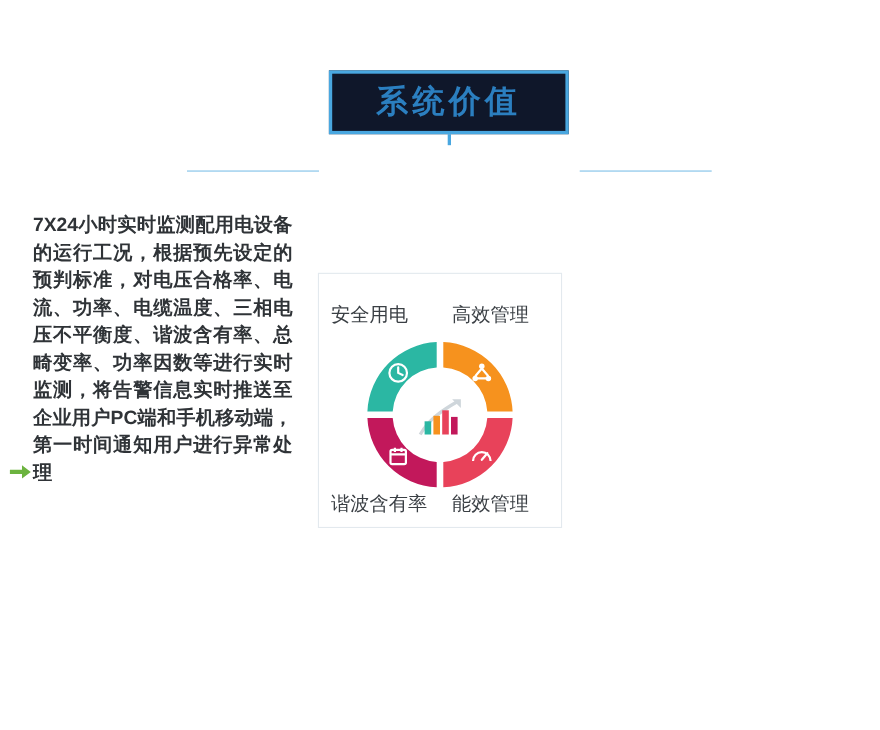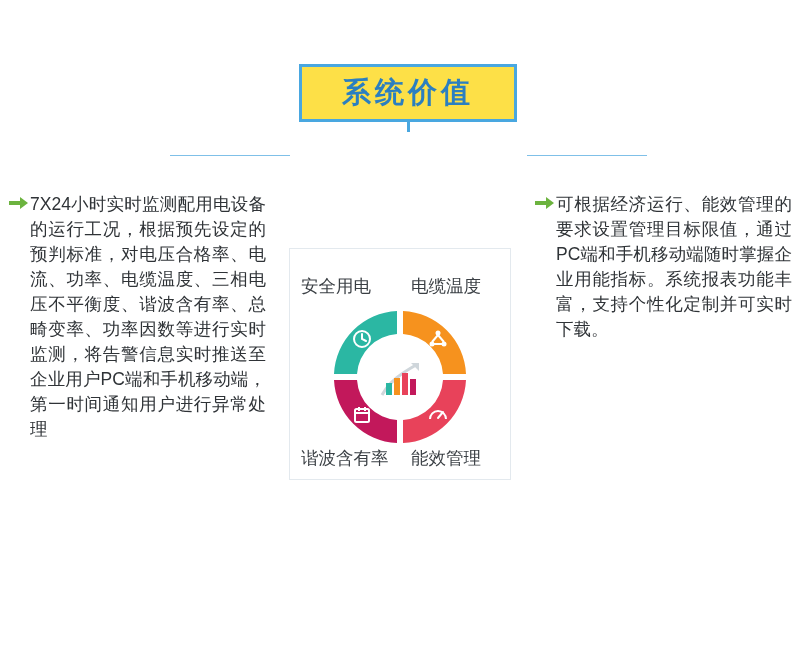--- a/index.html
+++ b/index.html
@@ -24,21 +24,21 @@
     letter-spacing:6px;
     color:#c9d4dd;
     font-weight:bold;
   }
   .title-box{
     position:absolute;
     left:299px;top:64px;
     width:218px;height:58px;
     border:3px solid #49a7e0;
     box-sizing:border-box;
-    background:#fde047;
+    background:#0f172a;
     display:flex;
     align-items:center;
     justify-content:center;
   }
   .title-box span{
     font-size:29px;
     font-weight:bold;
     color:#2b7fc0;
     letter-spacing:4px;
   }
@@ -69,22 +69,23 @@
   .col{
     position:absolute;
     top:192px;
     width:258px;
   }
   .col-left{left:8px;}
   .col-right{left:534px;}
 
   .bullet{
     display:flex;
-    align-items:flex-start;
+    align-items:flex-end;
     margin-bottom:20px;
+    font-weight:bold;
   }
   .arrow{
     flex:0 0 auto;
     width:22px;
     height:22px;
     margin-top:2px;
     position:relative;
   }
   .arrow svg{display:block;}
   .btext{
@@ -143,36 +144,28 @@
       </svg>
     </div>
     <div class="btext">7X24小时实时监测配用电设备的运行工况，根据预先设定的预判标准，对电压合格率、电流、功率、电缆温度、三相电压不平衡度、谐波含有率、总畸变率、功率因数等进行实时监测，将告警信息实时推送至企业用户PC端和手机移动端，第一时间通知用户进行异常处理</div>
   </div>
 
 
 </div>
 
 <div class="col col-right">
 
-  <div class="bullet">
-    <div class="arrow">
-      <svg width="22" height="22" viewBox="0 0 22 22">
-        <path d="M1 7 L12 7 L12 3 L20 9 L12 15 L12 11 L1 11 Z" fill="#6cb33f"></path>
-      </svg>
-    </div>
-    <div class="btext">可根据经济运行、能效管理的要求设置管理目标限值，通过PC端和手机移动端随时掌握企业用能指标。系统报表功能丰富，支持个性化定制并可实时下载。</div>
-  </div>
 
 
 </div>
 
 <div class="center"></div>
 
 <div class="c-label c-tl">安全用电</div>
-<div class="c-label c-tr">电缆温度</div>
+<div class="c-label c-tr">高效管理</div>
 <div class="c-label c-bl">谐波含有率</div>
 <div class="c-label c-br">能效管理</div>
 
 <div class="donut">
   <svg width="142" height="142" viewBox="0 0 142 142">
 
     <g transform="translate(71,71)">
 
       <path d="M -3 -66 A 66 66 0 0 0 -66 -3 L -43 -3 A 43 43 0 0 1 -3 -43 Z" fill="#2bb7a3"></path>
 

